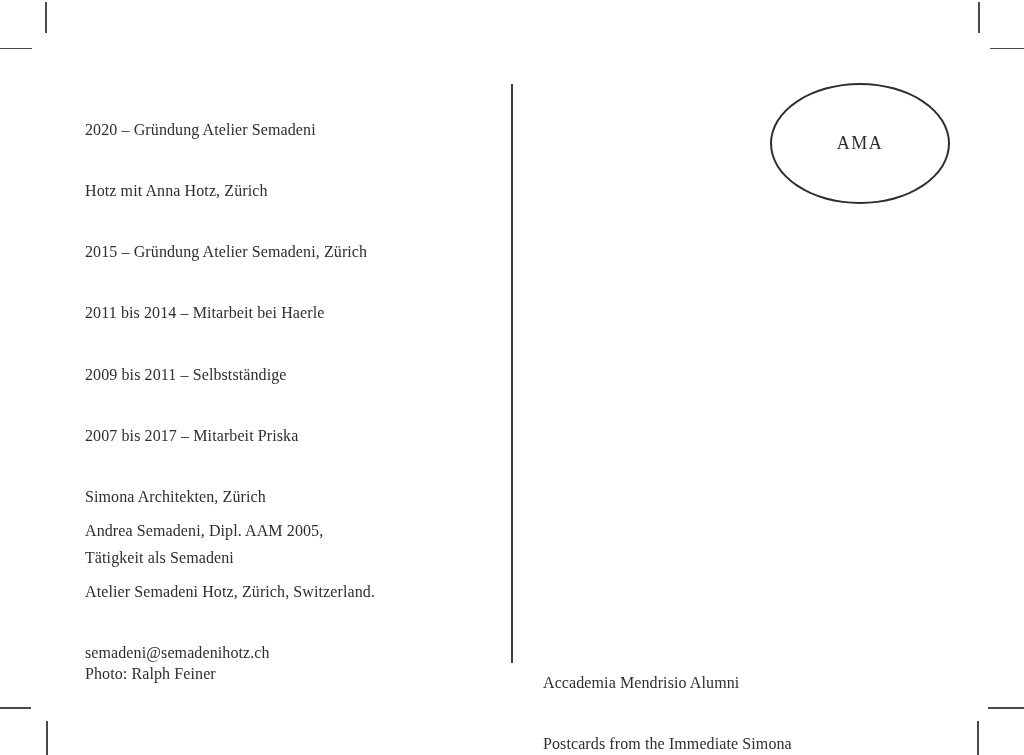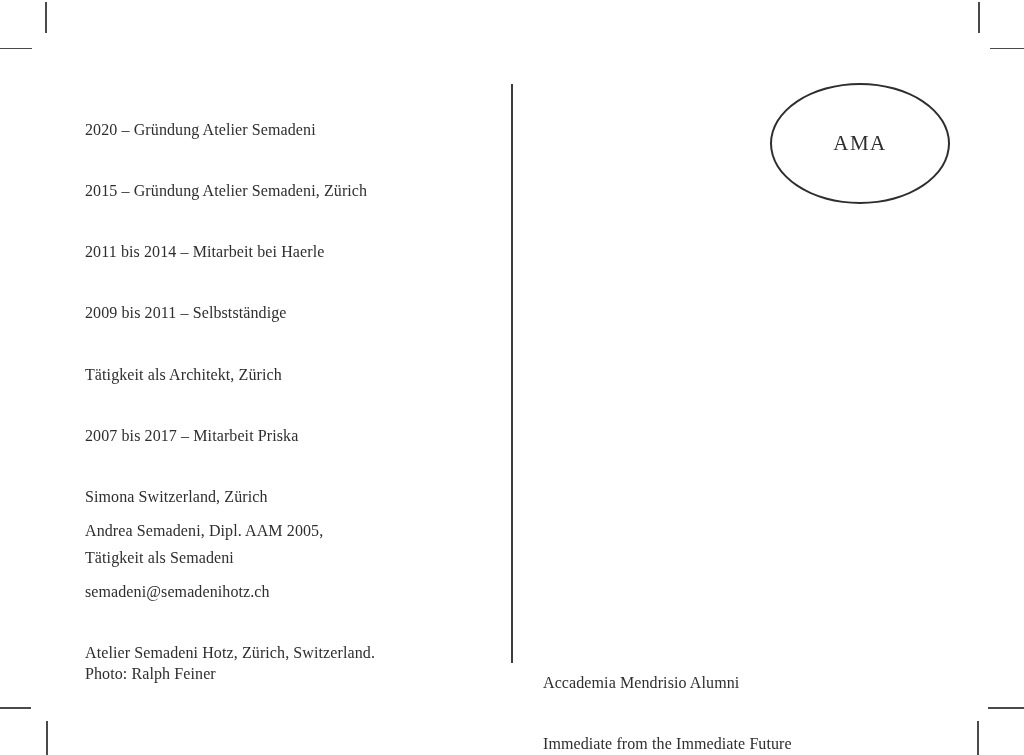--- a/index.html
+++ b/index.html
@@ -59,21 +59,21 @@
       width: 180px;
       height: 121px;
       box-sizing: border-box;
       border: 2.5px solid var(--ink, #2e2e2e);
       border-radius: 50%;
       display: flex;
       align-items: center;
       justify-content: center;
     }
     .stamp-label {
-      font-size: 21px;
+      font-size: 18px;
       letter-spacing: 1.5px;
     }
   </style>
 </head>
 <body>
 
 <div class="sheet">
 
   <div class="mark tl-v"></div>
   <div class="mark tl-h"></div>
@@ -81,46 +81,46 @@
   <div class="mark tr-h"></div>
   <div class="mark bl-h"></div>
   <div class="mark bl-v"></div>
   <div class="mark br-h"></div>
   <div class="mark br-v"></div>
 
   <div class="divider"></div>
 
   <div class="textblock bio">
     <div>2020 – Gründung Atelier Semadeni</div>
+    <div>Hotz mit Anna Hotz, Zürich</div>
     <div>2015 – Gründung Atelier Semadeni, Zürich</div>
     <div>2011 bis 2014 – Mitarbeit bei Haerle</div>
     <div>2009 bis 2011 – Selbstständige</div>
-    <div>Tätigkeit als Architekt, Zürich</div>
     <div>2007 bis 2017 – Mitarbeit Priska</div>
-    <div>Simona Switzerland, Zürich</div>
+    <div>Simona Architekten, Zürich</div>
     <div>Tätigkeit als Semadeni</div>
     
     
     
     
     
     
     
   </div>
 
   <div class="textblock contact">
     <div>Andrea Semadeni, Dipl. AAM 2005,</div>
+    <div>Atelier Semadeni Hotz, Zürich, Switzerland.</div>
     <div>semadeni@semadenihotz.ch</div>
-    <div>Atelier Semadeni Hotz, Zürich, Switzerland.</div>
   </div>
 
   <div class="textblock photo-credit">Photo: Ralph Feiner</div>
 
   <div class="stamp">
     <span class="stamp-label">AMA</span>
   </div>
 
   <div class="textblock footer-right">
     <div>Accademia Mendrisio Alumni</div>
-    <div>Immediate from the Immediate Future</div>
+    <div>Postcards from the Immediate Simona</div>
   </div>
 
 </div>
 
 </body></html>

